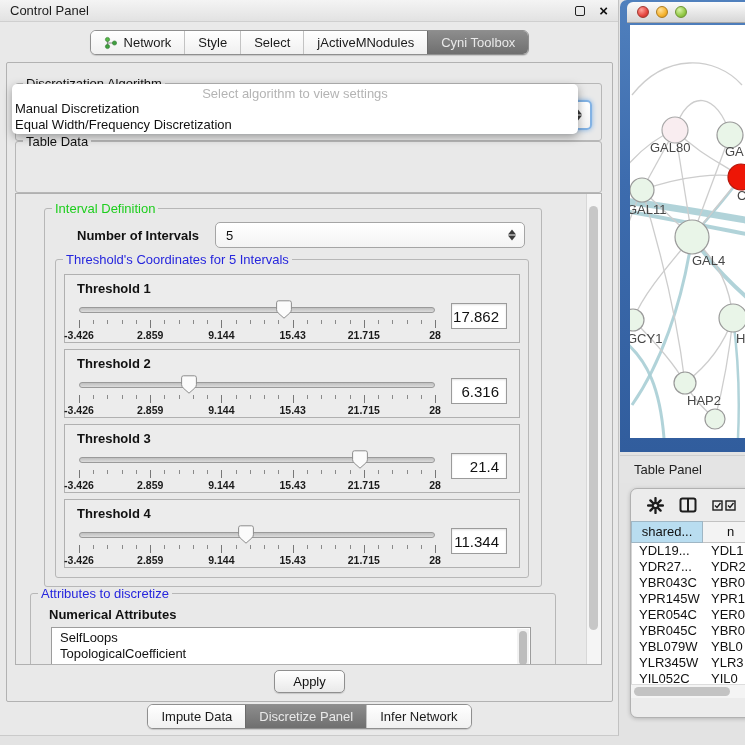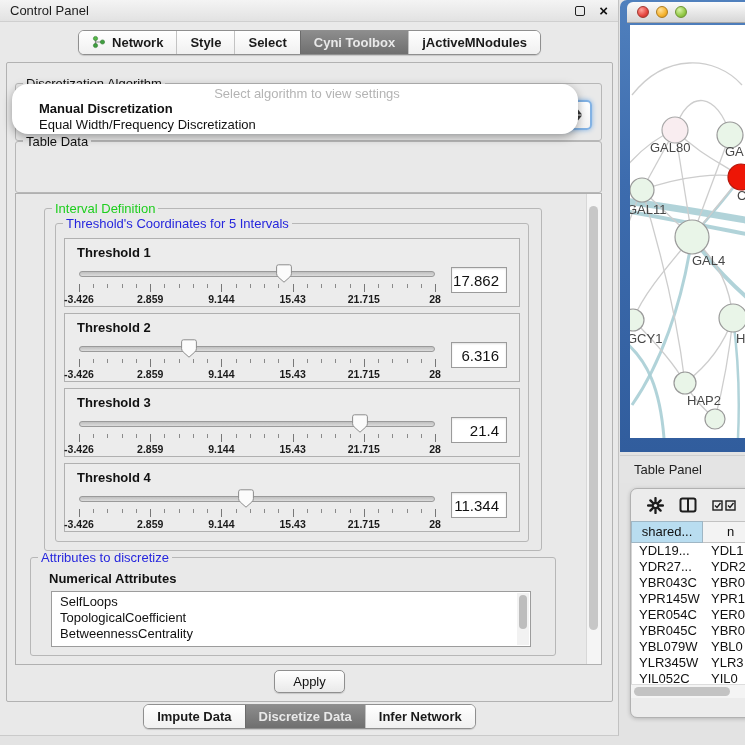--- a/index.html
+++ b/index.html
@@ -21,21 +21,21 @@
                display:flex;align-items:center;padding:4px 10px;}
   .cp-title{flex:1;color:#1c1c1c;}
   .float-box{width:10px;height:10px;border:1.6px solid #222;border-radius:2px;margin-right:14px;}
   .close-x{font-weight:bold;font-size:15px;color:#111;line-height:10px;}
 
   .seg-row{position:absolute;left:0;width:619px;display:flex;justify-content:center;}
   .top-tabs{top:30px;}
   .bottom-tabs{top:704px;}
   .seg-bar{display:inline-flex;background:#fff;border:1px solid #8f8f8f;border-radius:6px;overflow:hidden;
            box-shadow:0 1px 1px rgba(0,0,0,.15);}
-  .seg{padding:4px 13px;font-weight:bold;color:#1a1a1a;display:flex;align-items:flex-start;gap:6px;
+  .seg{padding:4px 13px;font-weight:normal;color:#1a1a1a;display:flex;align-items:center;gap:6px;
        background:linear-gradient(#ffffff,#f0f0f0);border-left:1px solid #c3c3c3;white-space:nowrap;}
   .seg:first-child{border-left:none;}
   .seg.selected{background:linear-gradient(#8d8d8d,var(--tab-selected));color:#e9e9e9;border-left-color:#6b6b6b;}
 
   .outer-box{position:absolute;left:6px;top:62px;width:607px;height:640px;
              border:1px solid #b2b2b2;border-radius:2px;background:#e9e9e9;}
 
   .group{position:relative;border:1px solid #b7b7b7;border-radius:3px;}
   .group-title{position:absolute;top:-7px;left:7px;background:#e9e9e9;padding:0 3px;line-height:13px;}
   .group-title.green{color:var(--green-title);}
@@ -47,25 +47,25 @@
   .combo .stepper{position:absolute;right:8px;top:50%;transform:translateY(-50%);display:flex;flex-direction:column;gap:1px;}
   .stepper i{width:0;height:0;border-left:4px solid transparent;border-right:4px solid transparent;display:block;}
   .stepper .up{border-bottom:5px solid #3a3a3a;}
   .stepper .dn{border-top:5px solid #3a3a3a;}
   .algo-combo{position:absolute;left:8px;right:9px;top:16px;height:30px;
               border:2px solid var(--focus-ring);box-shadow:0 0 5px var(--focus-ring);}
 
   .table-group{position:absolute;left:8px;right:10px;top:78px;height:52px;}
   .table-combo{position:absolute;left:8px;right:8px;top:14px;}
 
-  .algo-popup{position:absolute;left:12px;top:84px;width:566px;height:50px;background:#fff;border-radius:16px;
-              box-shadow:0 3px 10px rgba(0,0,0,.35);z-index:60;padding-top:2px;padding-left:24px;}
+  .algo-popup{position:absolute;left:12px;top:84px;width:566px;height:50px;background:#fff;border-radius:5px;
+              box-shadow:0 3px 10px rgba(0,0,0,.35);z-index:60;padding-top:2px;}
   .algo-popup .hint{color:#b4b4b4;text-align:center;height:15px;line-height:15px;}
   .algo-popup .opt{padding-left:3px;height:16px;line-height:16px;}
-  .algo-popup .opt.bold{font-weight:bold;}
+  .algo-popup .opt.bold{font-weight:normal;}
 
   .scrollpane{position:absolute;left:8px;right:10px;top:130px;height:472px;border:1px solid #b0b0b0;background:#e9e9e9;}
   .sp-content{position:absolute;inset:0 15px 0 0;padding:6px 8px 0 10px;overflow:hidden;}
   .sp-vscroll{position:absolute;right:0;top:0;bottom:0;width:15px;background:#f5f5f5;border-left:1px solid #d8d8d8;}
   .sp-vscroll .thumb-v{position:absolute;left:2px;width:9px;top:12px;height:424px;border-radius:5px;background:#c7c7c7;}
 
   .interval-group{margin:8px 36px 0 18px;padding:14px 8px 8px;}
   .number-row{display:flex;align-items:center;margin:0 8px 12px 24px;height:24px;}
   .number-row .lbl{font-weight:bold;}
   .number-row .combo{flex:1;margin-left:16px;height:26px;}
@@ -155,25 +155,25 @@
           <circle cx="10.5" cy="7" r="2.1" fill="#3f9e3f" stroke="#2f7a2f" stroke-width=".6"></circle>
         </svg>
         <span>Network</span>
       </div>
       <div class="seg">
           <span>Style</span>
         </div>
       <div class="seg">
           <span>Select</span>
         </div>
+      <div class="seg">
+          <span>jActiveMNodules</span>
+        </div>
       <div class="seg selected">
           <span>Cyni Toolbox</span>
-        </div>
-      <div class="seg">
-          <span>jActiveMNodules</span>
         </div>
     </div>
   </div>
 
   <div class="outer-box">
 
     <div class="group algo-group">
       <span class="group-title">Discretization Algorithm</span>
       <div class="combo algo-combo">
         <span class="stepper">
@@ -186,20 +186,30 @@
     <div class="group table-group">
       <span class="group-title">Table Data</span>
     </div>
 
     <div class="scrollpane">
       <div class="sp-content">
 
         <div class="group interval-group">
           <span class="group-title green">Interval Definition</span>
 
+          <div class="number-row">
+            <span class="lbl">Number of Intervals</span>
+            <div class="combo">
+              <span>5</span>
+              <span class="stepper">
+                  <i class="up"></i>
+                  <i class="dn"></i>
+                </span>
+            </div>
+          </div>
 
           <div class="group thresholds-group">
             <span class="group-title blue">Threshold's Coordinates for 5 Intervals</span>
             <div>
   <div class="th-panel">
     <div class="th-label">Threshold 1</div>
     <div class="slider-row">
       <div class="slider-area">
         <div class="track"></div>
         <span class="thumb" style="left: 57.7197%;">
@@ -433,21 +443,21 @@
     <div class="opt bold">Manual Discretization</div>
     <div class="opt">Equal Width/Frequency Discretization</div>
   </div>
 
   <div class="seg-row bottom-tabs">
     <div class="seg-bar">
       <div class="seg">
           <span>Impute Data</span>
         </div>
       <div class="seg selected">
-          <span>Discretize Data</span>
+          <span>Discretize Panel</span>
         </div>
       <div class="seg">
           <span>Infer Network</span>
         </div>
     </div>
   </div>
 </div>
 
 <div class="network-window">
   <div class="nw-titlebar">

